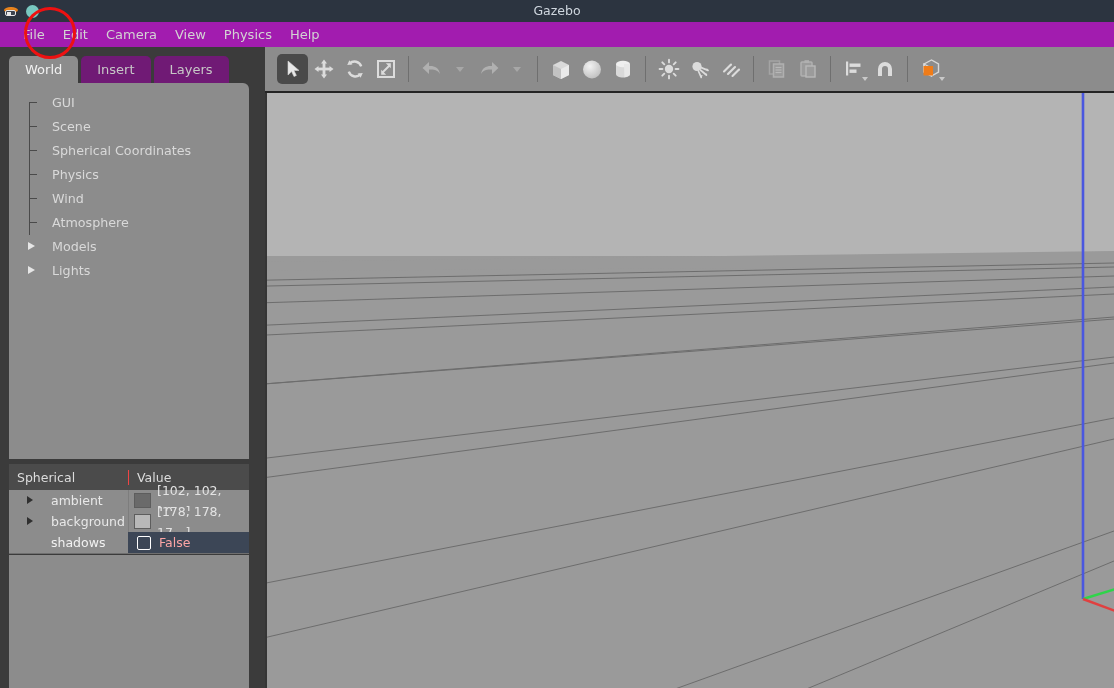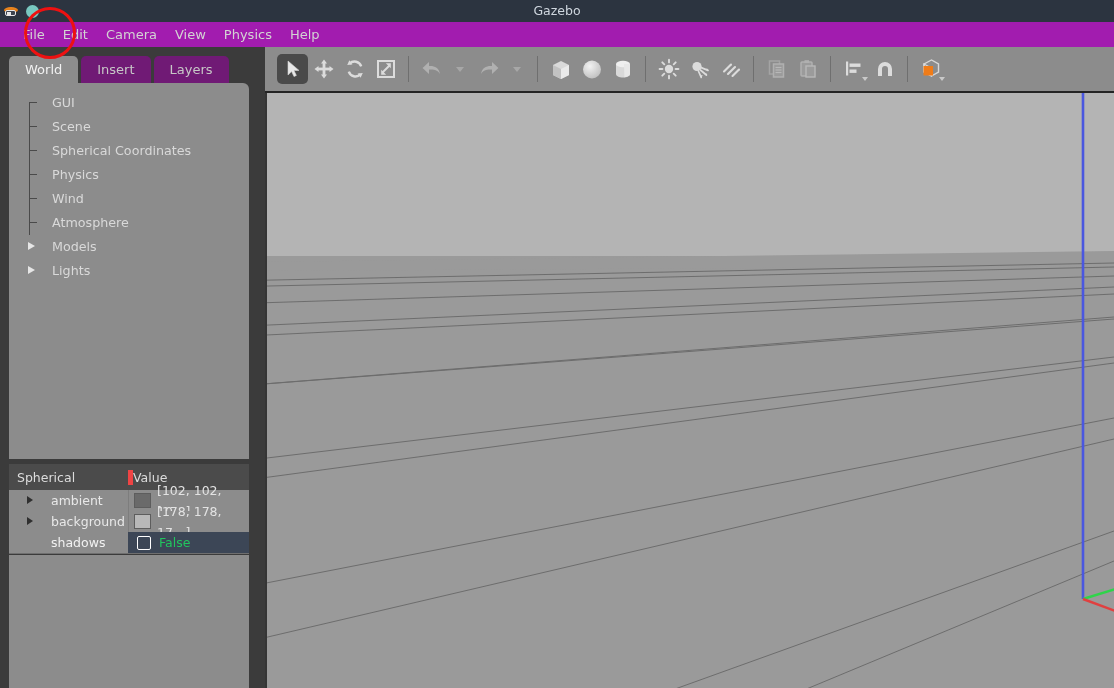--- a/index.html
+++ b/index.html
@@ -89,41 +89,41 @@
   
   .prop-table{
     position:absolute; left:9px; top:417px; width:240px;
     background:#8c8c8c; font-size:12.5px;
   }
   .prop-head{
     display:flex; height:26px; background:#4b4b4b; color:#dcdcdc;
     align-items:center;
   }
   .prop-head .c1{ width:119px; padding-left:8px; }
-  .prop-head .c2{ flex:1; border-left:5px solid #ef4444; }
+  .prop-head .c2{ flex:1; padding-left:8px; border-left:1px solid #ef4444; }
   .prop-row{ display:flex; height:21px; align-items:center; }
   .prop-row .c1{
     width:119px; padding-left:12px; position:relative;
     background:#8c8c8c; color:#e8e8e8; height:21px; line-height:21px;
   }
   .prop-row .c2{
     flex:1; background:#8c8c8c; height:21px; line-height:21px;
     display:flex; align-items:center; padding-left:5px; color:#e3e3e3;
     border-left:1px solid #7d7d7d;
   }
   .prop-row .c1 .ptri{
     position:absolute; left:18px; top:6px;
     width:0;height:0;border-left:6px solid #2f2f2f;
     border-top:4px solid transparent;border-bottom:4px solid transparent;
   }
   .prop-row .c1 .pname{ margin-left:30px; }
   .prop-row.noexp .c1 .pname{ margin-left:30px; color:#f2f2f2; }
   .swatch{ width:17px; height:15px; border:1px solid #5d5d5d; margin-right:6px; flex:0 0 auto; }
   .prop-row.sel .c1{ background:#8c8c8c; }
-  .prop-row.sel .c2{ background:#3c4656; color:#22c55e; border-left:none; padding-left:9px; }
+  .prop-row.sel .c2{ background:#3c4656; color:#fca5a5; border-left:none; padding-left:9px; }
   .chk{
     width:14px; height:14px; border:1.5px solid #ffffff; border-radius:2px;
     margin-right:8px; background:transparent; flex:0 0 auto;
   }
   .prop-bottom{ height:1px; background:#6f6f6f; }
   .panel-rest{
     position:absolute; left:9px; top:508px; width:240px; height:172px; background:#8c8c8c;
   }
 
   

